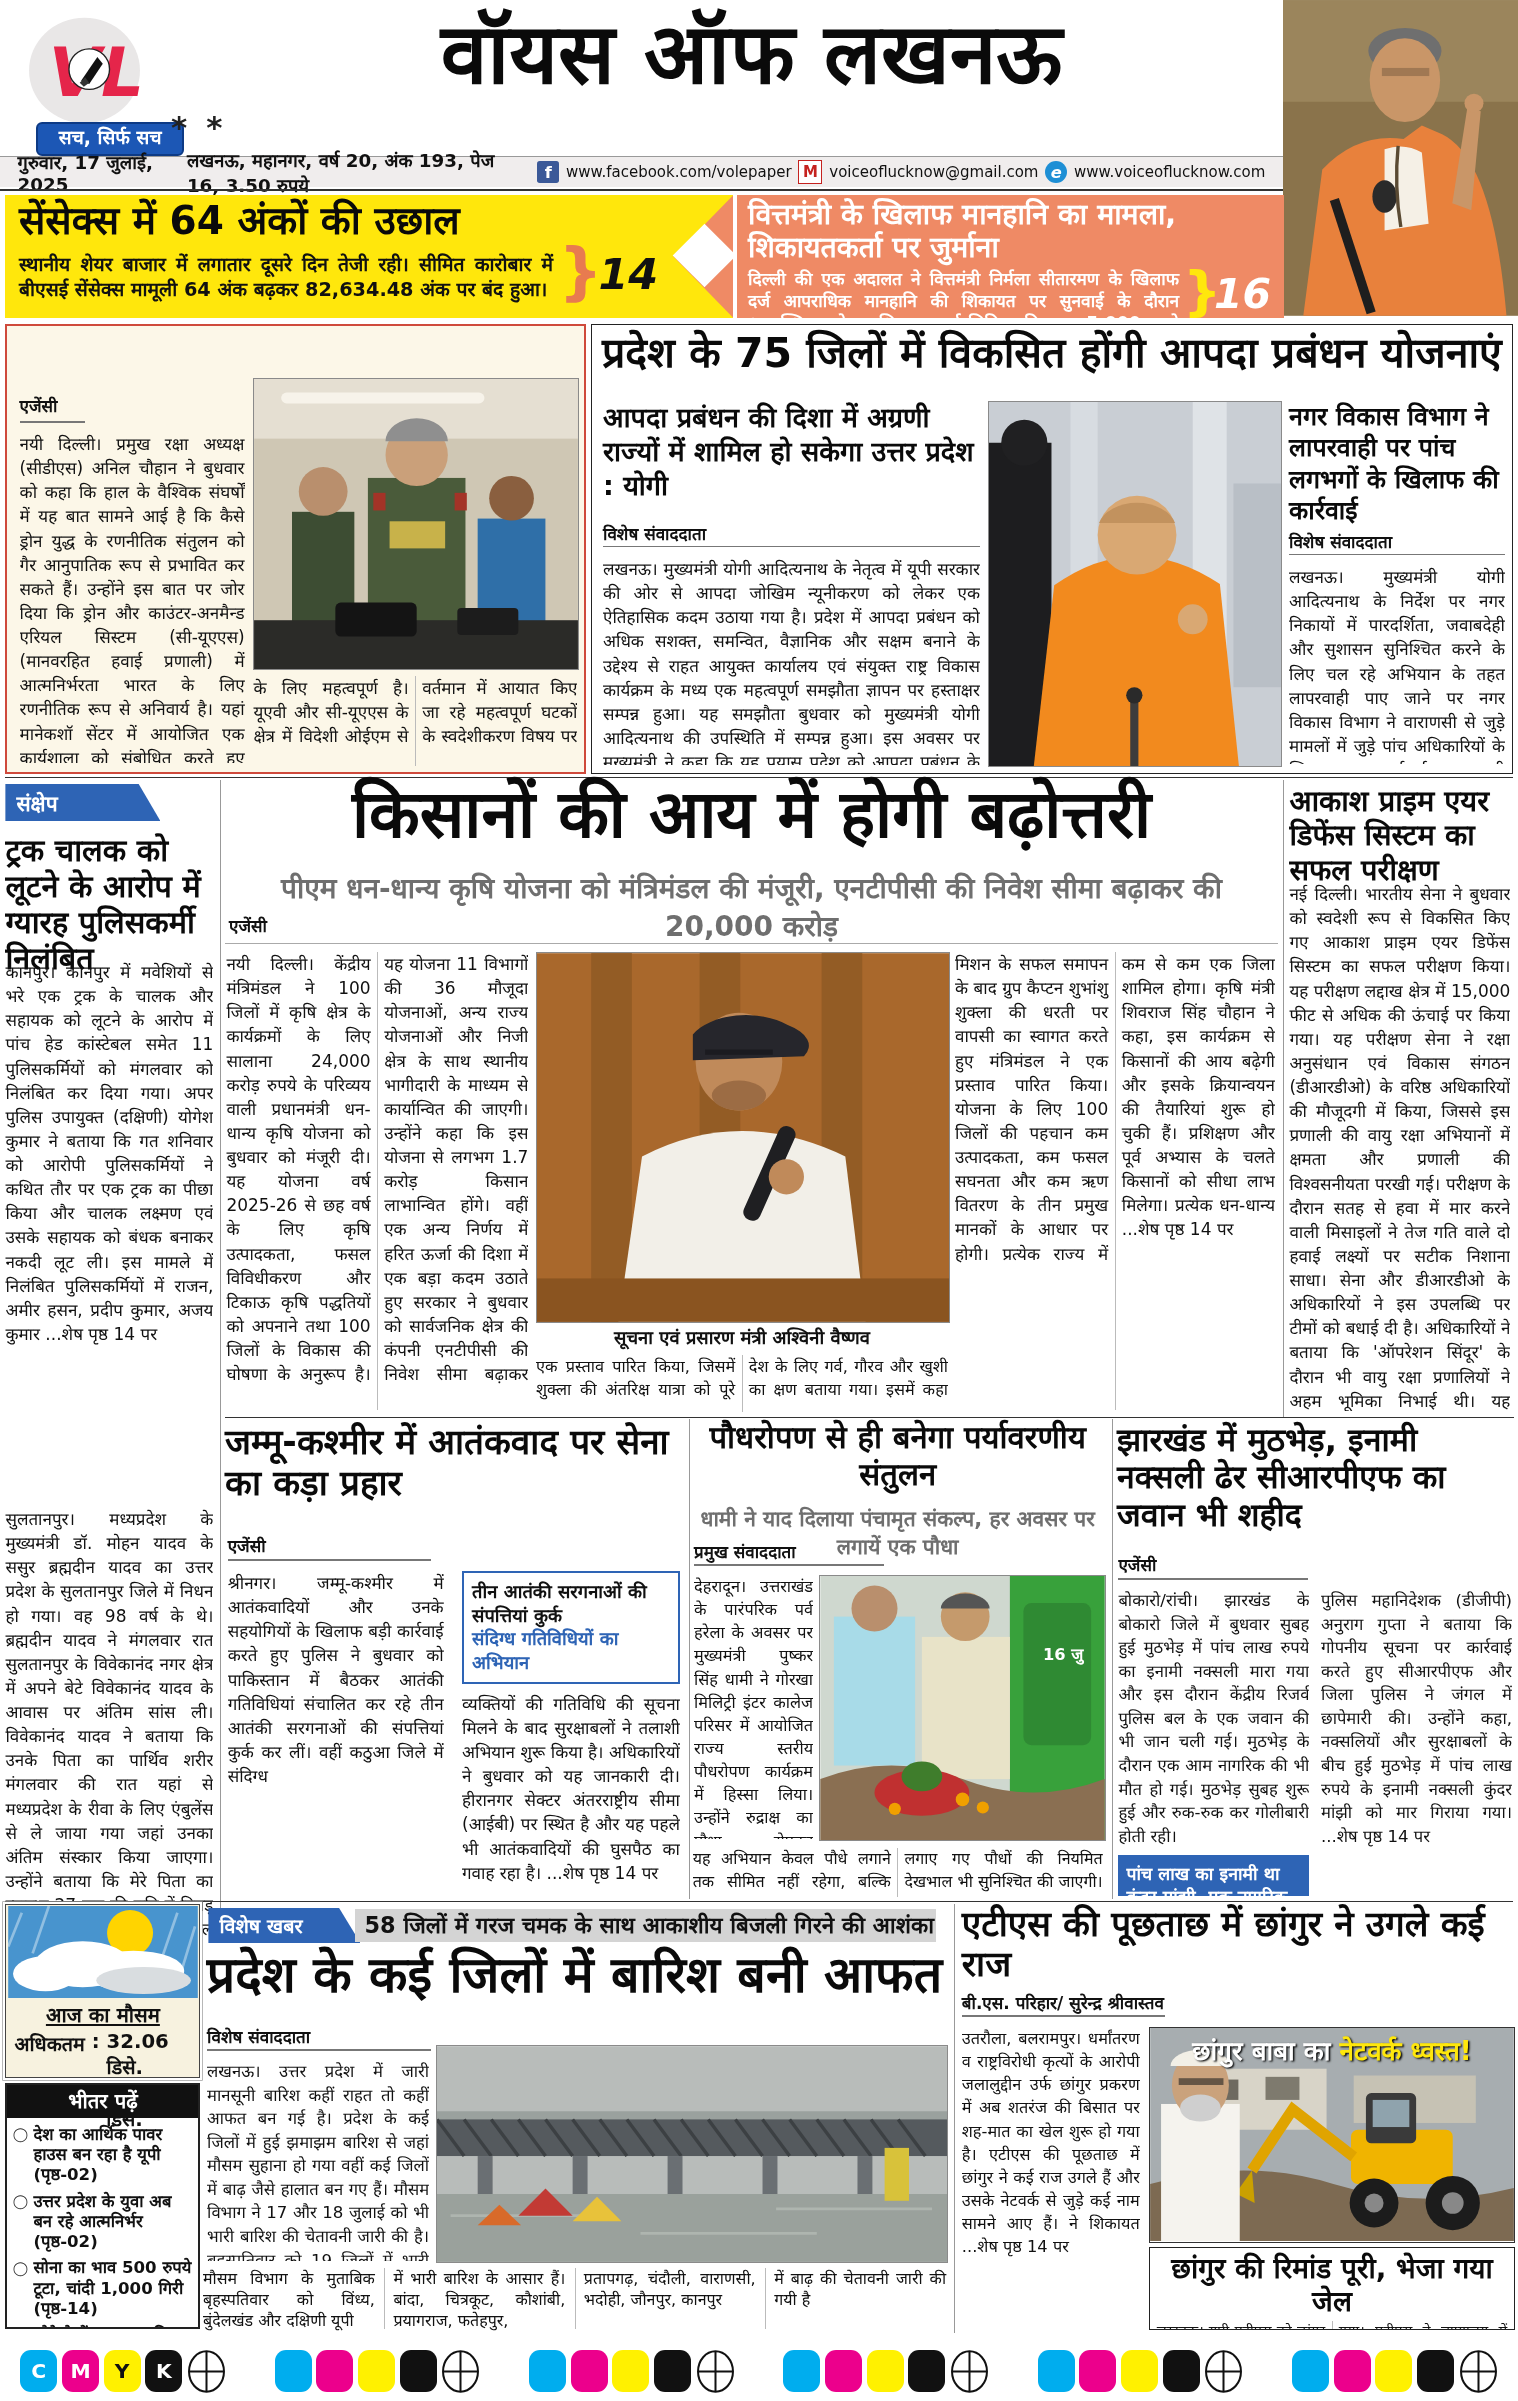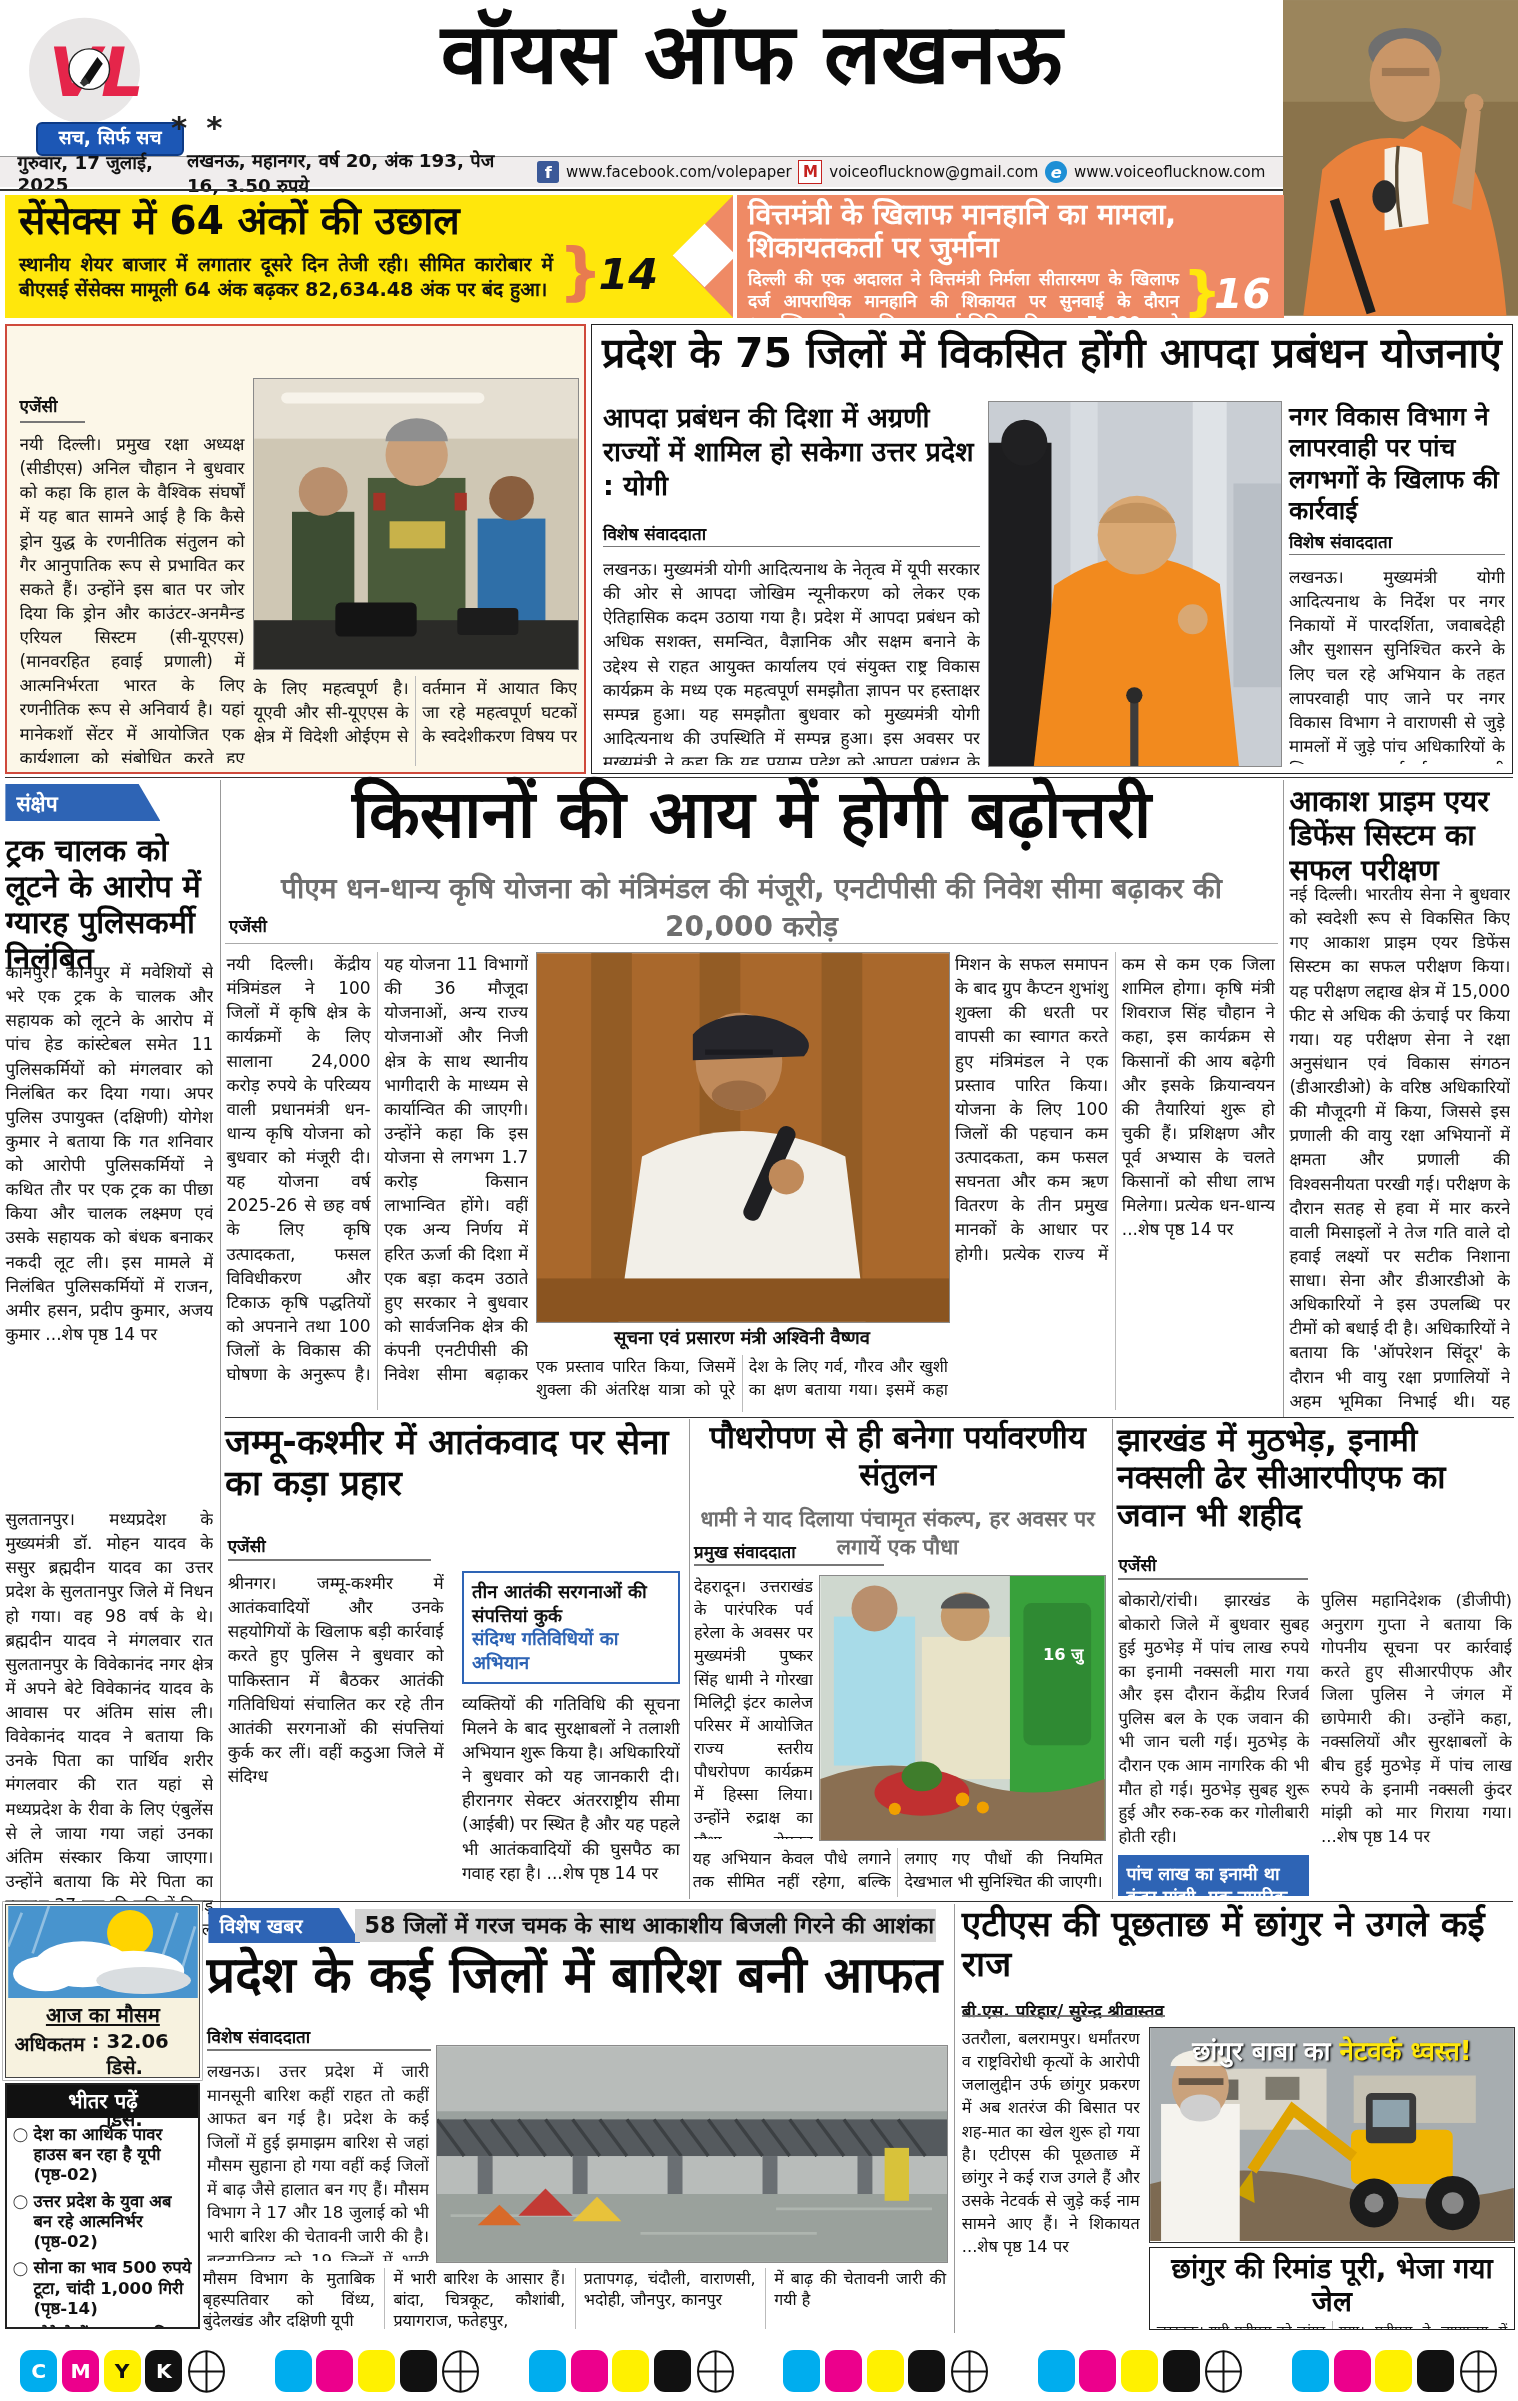--- a/index.html
+++ b/index.html
@@ -337,21 +337,21 @@
     <div class="abs" style="left:0;top:364px;width:743px;height:61px;display:flex;gap:9.5px;">
       <div style="flex:1;font-size:16px;line-height:1.32;text-align:justify;">मौसम विभाग के मुताबिक बृहस्पतिवार को विंध्य, बुंदेलखंड और दक्षिणी यूपी</div>
       <div style="flex:1;font-size:16px;line-height:1.32;text-align:justify;border-left:0.7px solid #bbb;padding-left:8.1px;">में भारी बारिश के आसार हैं। बांदा, चित्रकूट, कौशांबी, प्रयागराज, फतेहपुर,</div>
       <div style="flex:1;font-size:16px;line-height:1.32;text-align:justify;border-left:0.7px solid #bbb;padding-left:8.1px;">प्रतापगढ़, चंदौली, वाराणसी, भदोही, जौनपुर, कानपुर</div>
       <div style="flex:1;font-size:16px;line-height:1.32;text-align:justify;border-left:0.7px solid #bbb;padding-left:8.1px;">में बाढ़ की चेतावनी जारी की गयी है</div>
     </div>
   </div>
 
   <div class="abs" style="left:954px;top:1904px;width:600px;height:429px;border-left:0.7px solid #999;box-sizing:border-box;">
     <div class="abs head" style="left:6.8px;top:0;width:549px;font-size:35px;line-height:1.15;">एटीएस की पूछताछ में छांगुर ने उगले कई राज</div>
-    <div class="abs byline" style="left:6.8px;top:87px;margin-top:8px;">बी.एस. परिहार/ सुरेन्द्र श्रीवास्तव</div>
+    <div class="abs byline" style="left:6.8px;top:87px;">बी.एस. परिहार/ सुरेन्द्र श्रीवास्तव</div>
     <div class="abs rule" style="left:6.8px;top:111px;width:203px;"></div>
     <div class="abs body-txt hide" style="left:6.8px;top:123px;width:178px;height:301px;font-size:16.3px;">उतरौला, बलरामपुर। धर्मांतरण व राष्ट्रविरोधी कृत्यों के आरोपी जलालुद्दीन उर्फ छांगुर प्रकरण में अब शतरंज की बिसात पर शह-मात का खेल शुरू हो गया है। एटीएस की पूछताछ में छांगुर ने कई राज उगले हैं और उसके नेटवर्क से जुड़े कई नाम सामने आए हैं। ने शिकायत ...शेष पृष्ठ 14 पर</div>
     <div class="abs" style="left:194px;top:123px;width:366px;height:216px;border:1.4px solid #333;box-sizing:border-box;">
       <svg width="364" height="213" viewBox="0 0 536 314">
         <rect width="536" height="314" fill="#a7adb0"></rect>
         <rect x="60" y="60" width="200" height="90" fill="#d8d4c8"></rect>
         <rect x="90" y="76" width="40" height="30" fill="#6e6a60"></rect>
         <rect x="170" y="72" width="50" height="34" fill="#7e7a6e"></rect>
         <rect x="300" y="70" width="180" height="70" fill="#c6c2b4"></rect>
         <path d="M0,314 L0,230 Q140,190 270,230 T536,236 L536,314 Z" fill="#7d6a52"></path>

